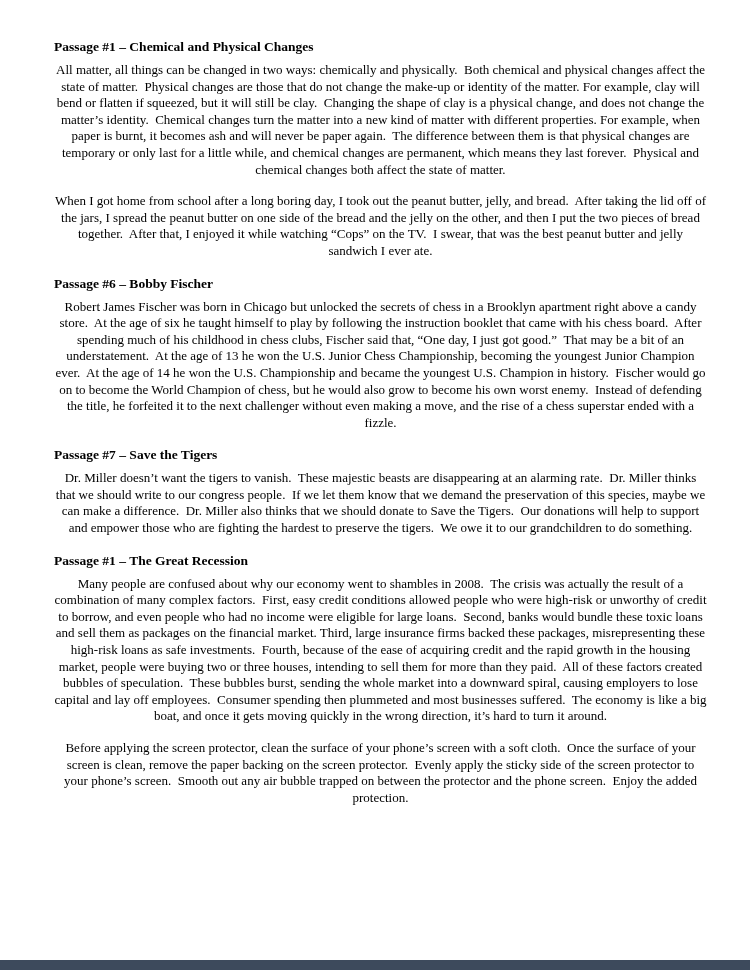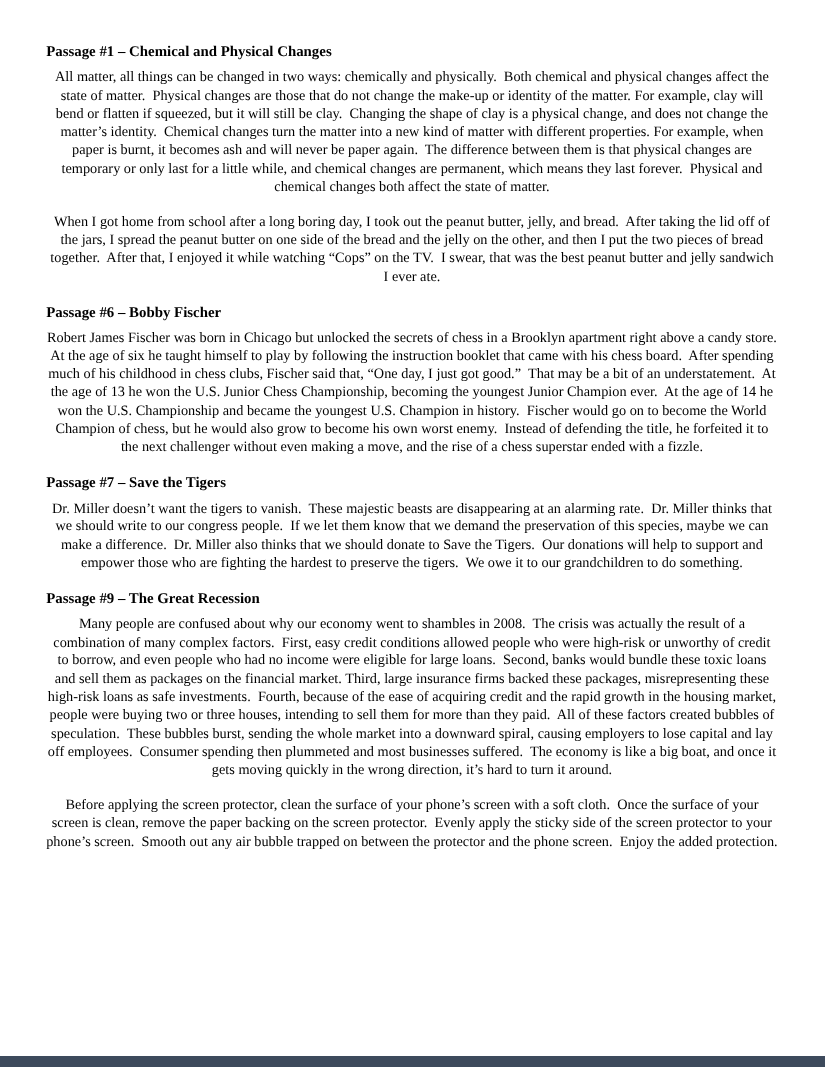--- a/index.html
+++ b/index.html
@@ -12,21 +12,21 @@
     width: 750px;
     height: 970px;
     background: #ffffff;
     box-sizing: border-box;
     padding: 38px 43px 20px 42px;
     overflow: hidden;
     font-family: "Liberation Serif", "DejaVu Serif", serif;
     color: #000000;
   }
   .passage {
-    margin: 0 0 15px 0;
+    margin: 0 0 15px 12px;
   }
   .passage-title {
     font-size: 13.5px;
     font-weight: bold;
     line-height: 17px;
     margin: 0 0 7px 0;
   }
   .passage-body {
     font-size: 13px;
     line-height: 16.6px;
@@ -60,21 +60,21 @@
     <h2 class="passage-title">Passage #6 – Bobby Fischer</h2>
     <p class="passage-body">Robert James Fischer was born in Chicago but unlocked the secrets of chess in a Brooklyn apartment right above a candy store.  At the age of six he taught himself to play by following the instruction booklet that came with his chess board.  After spending much of his childhood in chess clubs, Fischer said that, “One day, I just got good.”  That may be a bit of an understatement.  At the age of 13 he won the U.S. Junior Chess Championship, becoming the youngest Junior Champion ever.  At the age of 14 he won the U.S. Championship and became the youngest U.S. Champion in history.  Fischer would go on to become the World Champion of chess, but he would also grow to become his own worst enemy.  Instead of defending the title, he forfeited it to the next challenger without even making a move, and the rise of a chess superstar ended with a fizzle.</p>
   </section>
 
   <section class="passage">
     <h2 class="passage-title">Passage #7 – Save the Tigers</h2>
     <p class="passage-body">Dr. Miller doesn’t want the tigers to vanish.  These majestic beasts are disappearing at an alarming rate.  Dr. Miller thinks that we should write to our congress people.  If we let them know that we demand the preservation of this species, maybe we can make a difference.  Dr. Miller also thinks that we should donate to Save the Tigers.  Our donations will help to support and empower those who are fighting the hardest to preserve the tigers.  We owe it to our grandchildren to do something.</p>
   </section>
 
   <section class="passage">
-    <h2 class="passage-title">Passage #9 – The Great Recession</h2>
+    <h2 class="passage-title">Passage #1 – The Great Recession</h2>
     <p class="passage-body">Many people are confused about why our economy went to shambles in 2008.  The crisis was actually the result of a combination of many complex factors.  First, easy credit conditions allowed people who were high-risk or unworthy of credit to borrow, and even people who had no income were eligible for large loans.  Second, banks would bundle these toxic loans and sell them as packages on the financial market. Third, large insurance firms backed these packages, misrepresenting these high-risk loans as safe investments.  Fourth, because of the ease of acquiring credit and the rapid growth in the housing market, people were buying two or three houses, intending to sell them for more than they paid.  All of these factors created bubbles of speculation.  These bubbles burst, sending the whole market into a downward spiral, causing employers to lose capital and lay off employees.  Consumer spending then plummeted and most businesses suffered.  The economy is like a big boat, and once it gets moving quickly in the wrong direction, it’s hard to turn it around.</p>
   </section>
 
   <section class="passage">
     <p class="passage-body">Before applying the screen protector, clean the surface of your phone’s screen with a soft cloth.  Once the surface of your screen is clean, remove the paper backing on the screen protector.  Evenly apply the sticky side of the screen protector to your phone’s screen.  Smooth out any air bubble trapped on between the protector and the phone screen.  Enjoy the added protection.</p>
   </section>
 
   <div class="bottom-bar" style="background: rgb(61, 74, 92);"></div>
 
 </div>

